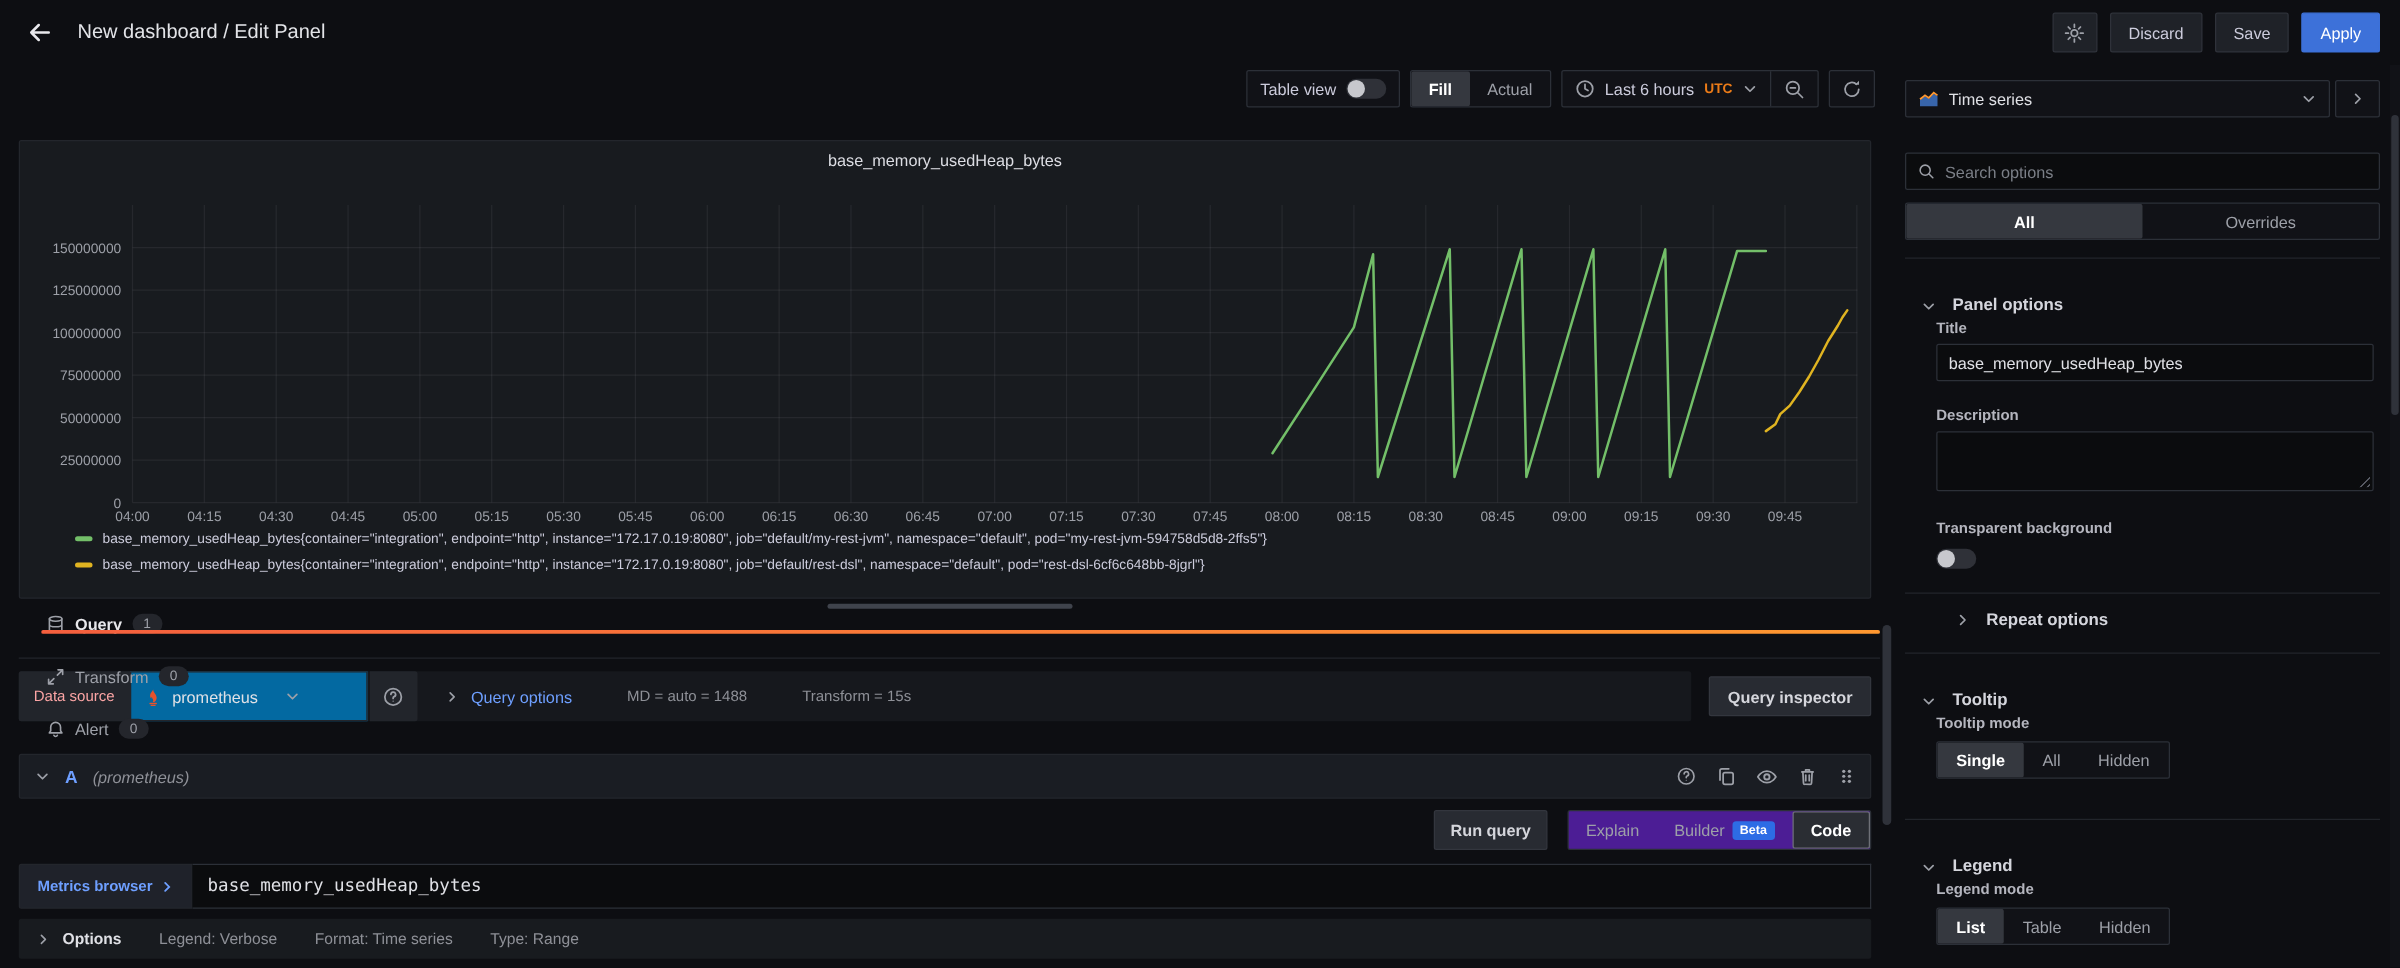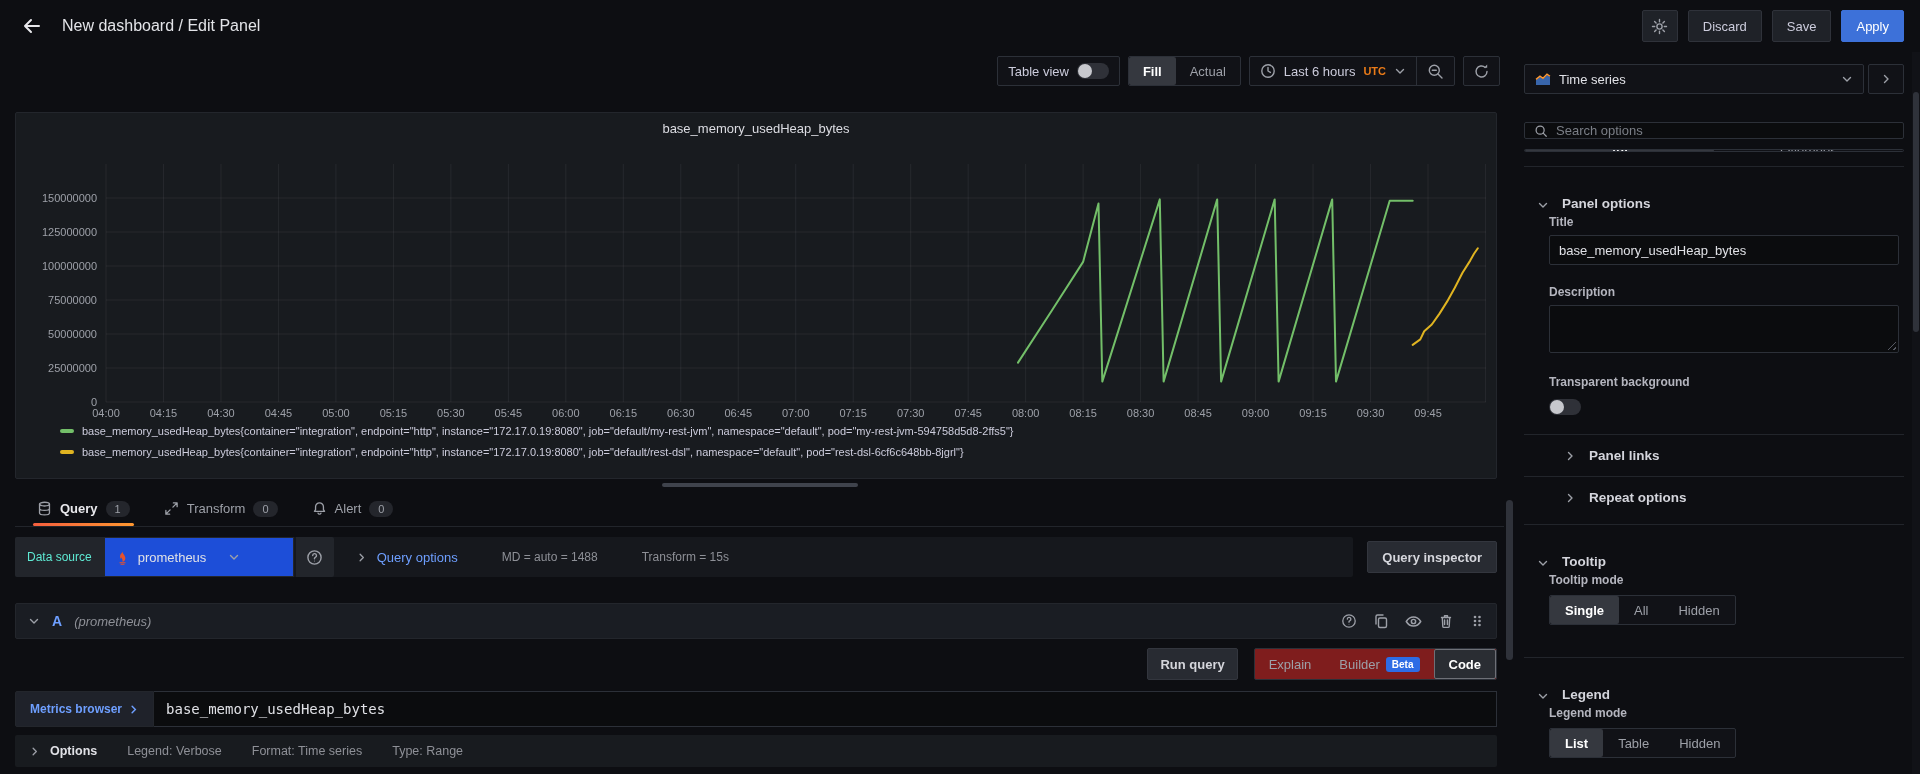--- a/index.html
+++ b/index.html
@@ -41,48 +41,48 @@
   .panel { margin-top:26px; width:1482px; height:367px; background:#181b1f; border:1px solid #23262c; border-radius:2px; display:flex; flex-direction:column; }
   .panel-title { height:30px; display:flex; align-items:center; justify-content:center; font-size:13px; color:#dcdde3; }
   .panel-legend { padding-left:44px; margin-top:2px; display:flex; flex-direction:column; gap:9px; font-size:11px; color:#ccccdc; }
   .legend-row { display:flex; align-items:center; gap:8px; white-space:nowrap; }
   .legend-marker { width:14px; height:4px; border-radius:2px; flex:0 0 14px; }
 
   .resize-row { height:12px; display:flex; align-items:center; justify-content:center; }
   .resize-bar { width:196px; height:4px; border-radius:2px; background:#3f434c; cursor:row-resize; }
 
   
-  .tabs { height:36px; display:flex; align-items:stretch; gap:26px; border-bottom:1px solid #22252b; padding-left:18px; }
+  .tabs { height:36px; display:flex; align-items:stretch; gap:26px; border-bottom:1px solid #22252b; padding-left:18px;flex-direction:column; }
   .tab { display:flex; align-items:center; gap:8px; padding:0 4px; position:relative; font-size:13px; color:#9da0a8; cursor:pointer; }
   .tab.active { color:#e8e8ec; font-weight:bold; }
   .tab.active::after { content:""; position:absolute; left:0; right:0; bottom:0; height:3px; border-radius:2px; background:linear-gradient(90deg,#f55f3e,#ff9830); }
   .count-badge { background:#24262c; border-radius:9px; padding:2px 9px; font-size:11px; color:#9da0a8; font-weight:normal; }
 
   
   .ds-row { margin-top:10px; height:40px; display:flex; align-items:center; width:1482px; }
   .ds-strip { flex:1; height:40px; display:flex; align-items:center; background:#16181d; border-radius:2px; padding-right:10px; }
-  .ds-label { height:40px; display:flex; align-items:center; padding:0 12px; background:#22252b; border-radius:2px 0 0 2px; font-size:12px; color:#5eead4; }
-  .ds-select { height:40px; min-width:190px; display:flex; align-items:center; gap:8px; padding:0 10px; background:#1d4ed8; border:1px solid #23262c; color:#e0e1e6; cursor:pointer; }
+  .ds-label { height:40px; display:flex; align-items:center; padding:0 12px; background:#22252b; border-radius:2px 0 0 2px; font-size:12px; color:#fca5a5; }
+  .ds-select { height:40px; min-width:190px; display:flex; align-items:center; gap:8px; padding:0 10px; background:#0369a1; border:1px solid #23262c; color:#e0e1e6; cursor:pointer; }
   .ds-help { width:38px; height:40px; display:flex; align-items:center; justify-content:center; background:#22252b; margin-left:2px; border-radius:0 2px 2px 0; cursor:pointer; }
   .qopt { display:flex; align-items:center; gap:10px; margin-left:22px; cursor:pointer; }
   .qopt-link { color:#6e9fff; font-size:13px; }
   .qopt-sum { color:#8e9097; font-size:12px; margin-left:14px;padding-left:30px; }
   .qi-btn { margin-left:14px; height:32px; display:inline-flex; align-items:center; padding:0 14px; background:#282b32; border:1px solid #33363e; border-radius:2px; color:#d5d6dc; font-weight:bold; font-size:13px; cursor:pointer; }
 
   
   .q-card { margin-top:26px; width:1482px; }
   .qa-row { height:36px; background:#1a1d23; border:1px solid #23262c; border-radius:2px; display:flex; align-items:center; gap:12px; padding:0 12px; }
   .qa-chip { color:#6e9fff; font-weight:bold; font-size:14px; cursor:pointer; }
   .qa-ds { color:#8e9097; font-style:italic; font-size:13px; }
   .qa-icons { margin-left:auto; display:flex; align-items:center; gap:16px; }
   .qa-icons span { cursor:pointer; display:flex; }
 
   .run-row { margin-top:8px; height:34px; display:flex; align-items:center; justify-content:flex-end; gap:16px; }
   .run-btn { height:32px; display:inline-flex; align-items:center; padding:0 12px; background:#282b32; border:1px solid #33363e; border-radius:2px; color:#d5d6dc; font-weight:bold; cursor:pointer; }
-  .mode-group { border:1px solid #2c3038; background:#7f1d1d; height:32px; }
+  .mode-group { border:1px solid #2c3038; background:#4c1d95; height:32px; }
   .mode-group .seg-item.sel { background:#2a2d33; border:1px solid #6e7077; border-radius:2px; }
   .beta { background:#2d6ce5; color:#fff; font-size:10px; font-weight:bold; padding:2px 6px; border-radius:3px; }
 
   .metrics-row { margin-top:10px; display:flex; align-items:stretch; height:36px;justify-content:flex-end; }
   .mb-chip { display:flex; align-items:center; gap:6px; padding:0 14px; background:#1f222a; border:1px solid #23262c; border-radius:2px 0 0 2px; color:#6e9fff; font-size:12px; font-weight:bold; cursor:pointer; white-space:nowrap; }
   .expr-input { flex:1; display:flex; align-items:center; padding:0 12px; background:#0b0c0e; border:1px solid #2c3038; border-left:none; font-family:"DejaVu Sans Mono","Liberation Mono",monospace; font-size:14px; color:#e0e1e6; }
 
   .opts-row { margin-top:8px; height:32px; background:#181b1f; border-radius:2px; display:flex; align-items:center; gap:30px; padding:0 14px; font-size:12.5px; }
   .opts-row .lbl { color:#e0e1e6; font-weight:bold; }
   .opts-row .sum { color:#8e9097; }
@@ -479,26 +479,20 @@
               <span class="resize-corner"></span>
             </div>
           <div class="spacer18"></div>
           <div class="field-label">Transparent background</div>
           <span class="toggle" style="display:inline-block;margin-top:4px;"><span class="knob"></span></span>
         </div>
         <div class="collapsed-row">
           <svg class="ic chev" width="12" height="12" viewBox="0 0 12 12">
               <path d="M4.5 2.5L8 6l-3.5 3.5"></path>
             </svg>
-          <span>Panel links</span>
-        </div>
-        <div class="collapsed-row">
-          <svg class="ic chev" width="12" height="12" viewBox="0 0 12 12">
-              <path d="M4.5 2.5L8 6l-3.5 3.5"></path>
-            </svg>
           <span>Repeat options</span>
         </div>
       </div>
 
       <div class="side-section tight">
         <div class="sec-head">
           <svg class="ic chev" width="12" height="12" viewBox="0 0 12 12">
               <path d="M2.5 4.5L6 8l3.5-3.5"></path>
             </svg>
           <span>Tooltip</span>

